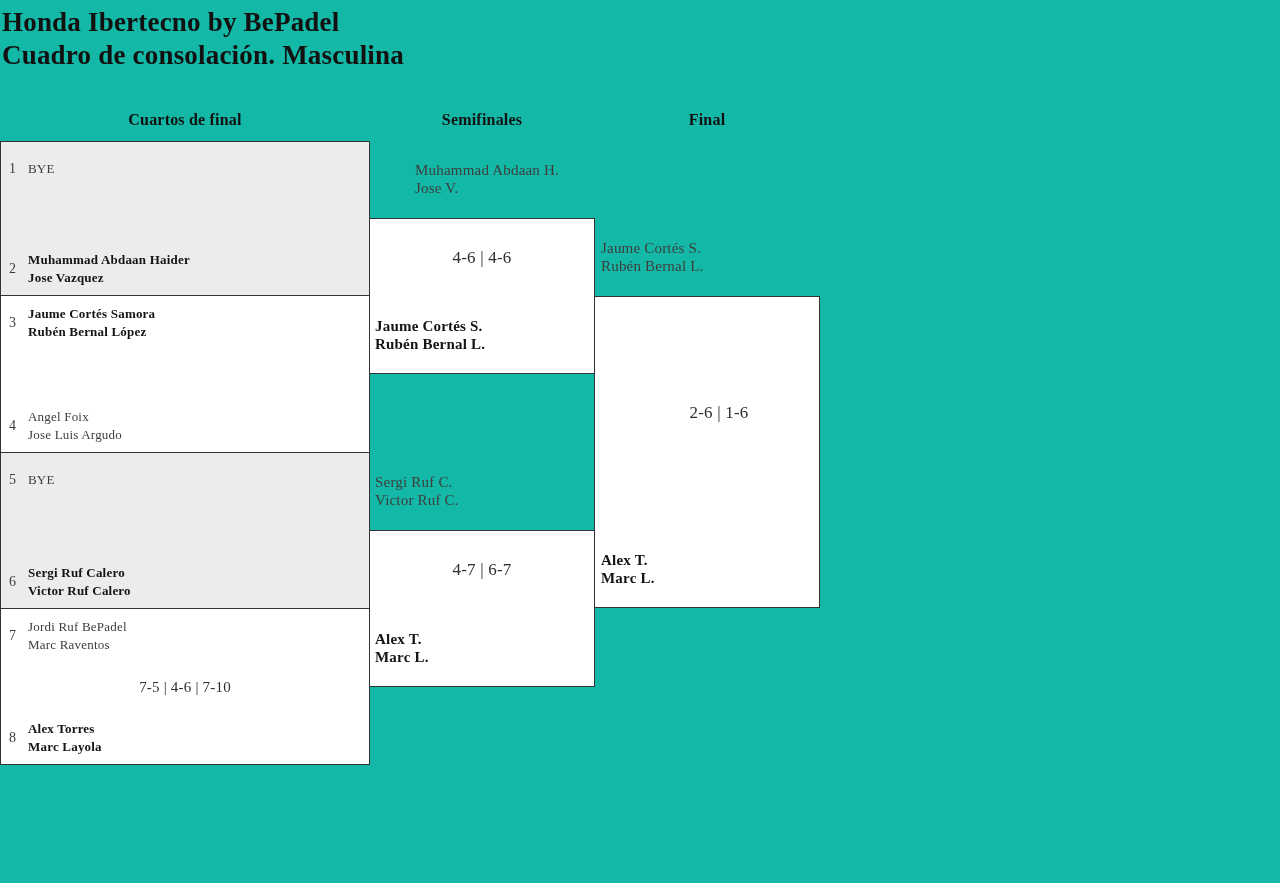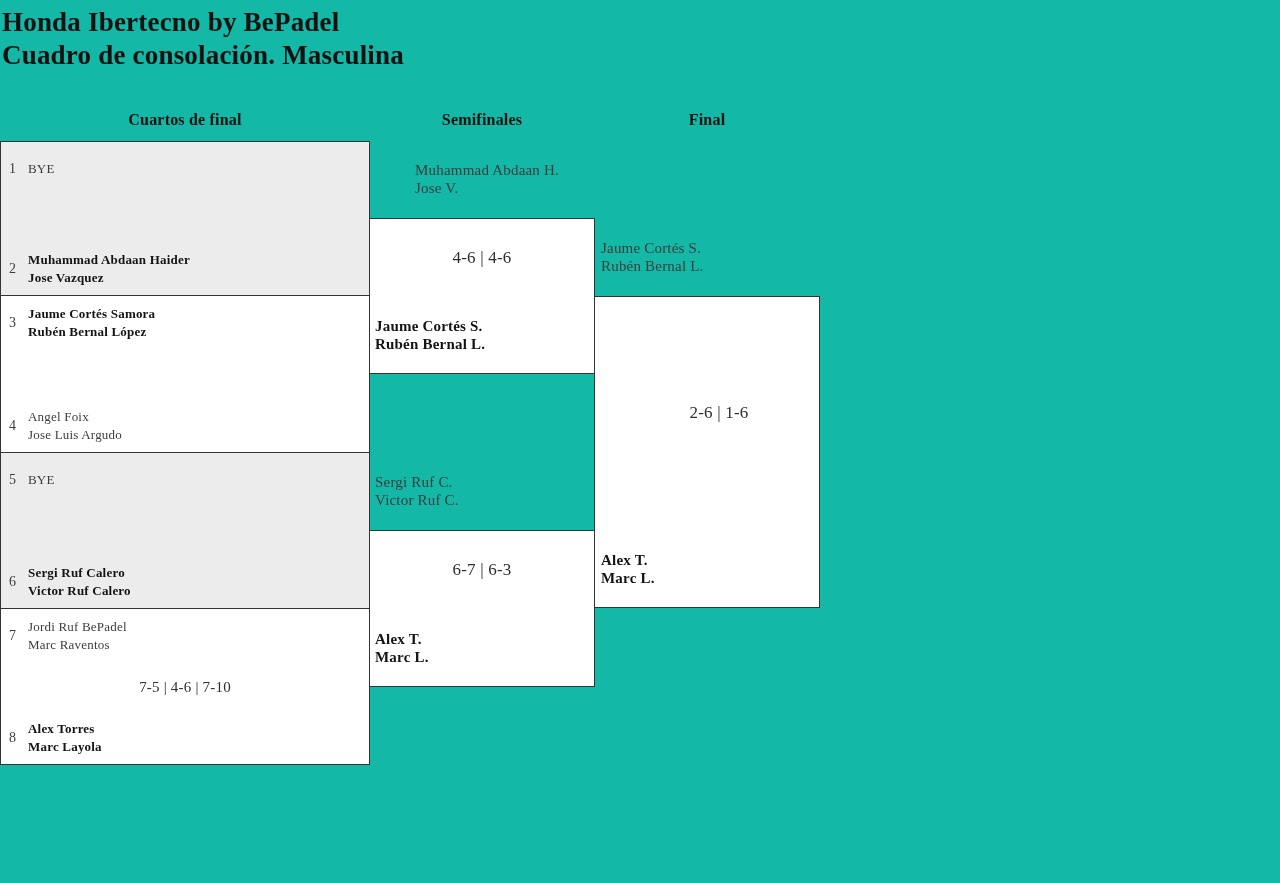--- a/index.html
+++ b/index.html
@@ -162,21 +162,21 @@
   <div class="float-score" style="left:369px;top:249px;width:226px;">4-6 | 4-6</div>
   <div class="team-label winner" style="left:375px;top:317px;">
     <span class="pl">Jaume Cortés S.</span>
     <span class="pl">Rubén Bernal L.</span>
   </div>
 
   <div class="team-label" style="left:375px;top:473px;">
     <span class="pl">Sergi Ruf C.</span>
     <span class="pl">Victor Ruf C.</span>
   </div>
-  <div class="float-score" style="left:369px;top:561px;width:226px;">6-7 | 6-3</div>
+  <div class="float-score" style="left:369px;top:561px;width:226px;">4-7 | 6-7</div>
   <div class="team-label winner" style="left:375px;top:630px;">
     <span class="pl">Alex T.</span>
     <span class="pl">Marc L.</span>
   </div>
 
   <div class="team-label" style="left:601px;top:239px;">
     <span class="pl">Jaume Cortés S.</span>
     <span class="pl">Rubén Bernal L.</span>
   </div>
   <div class="float-score" style="left:594px;top:404px;width:250px;">2-6 | 1-6</div>

